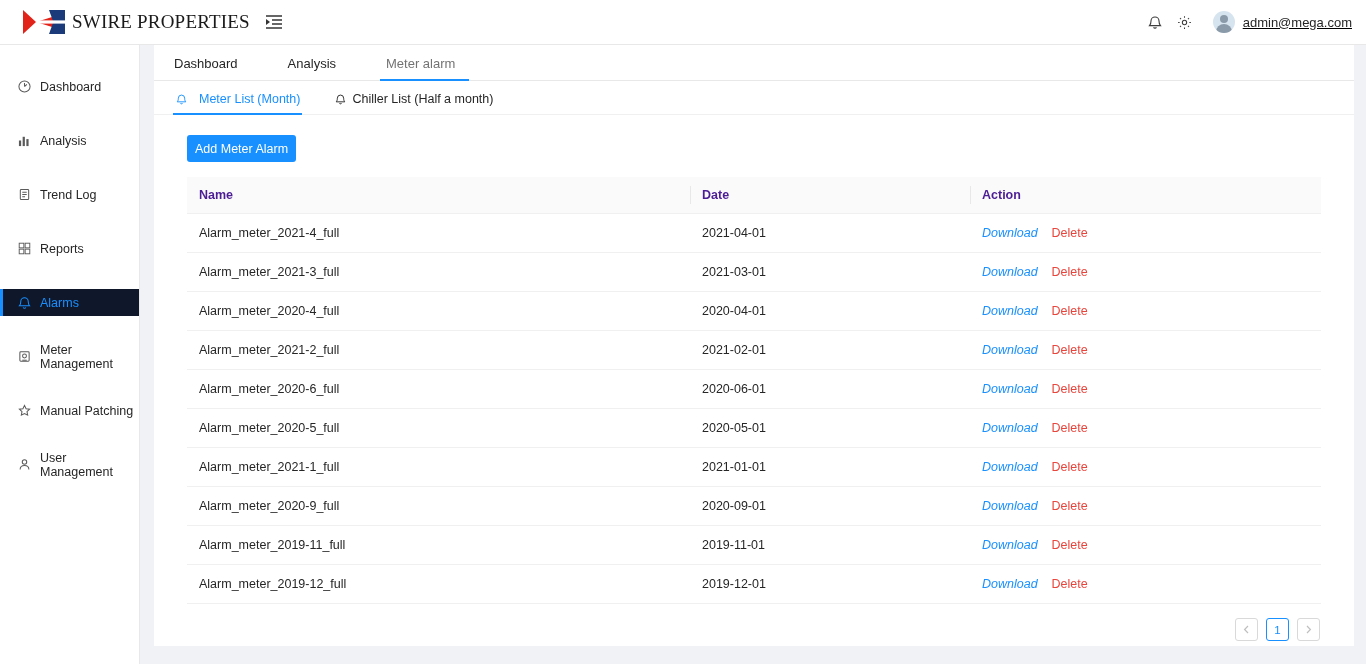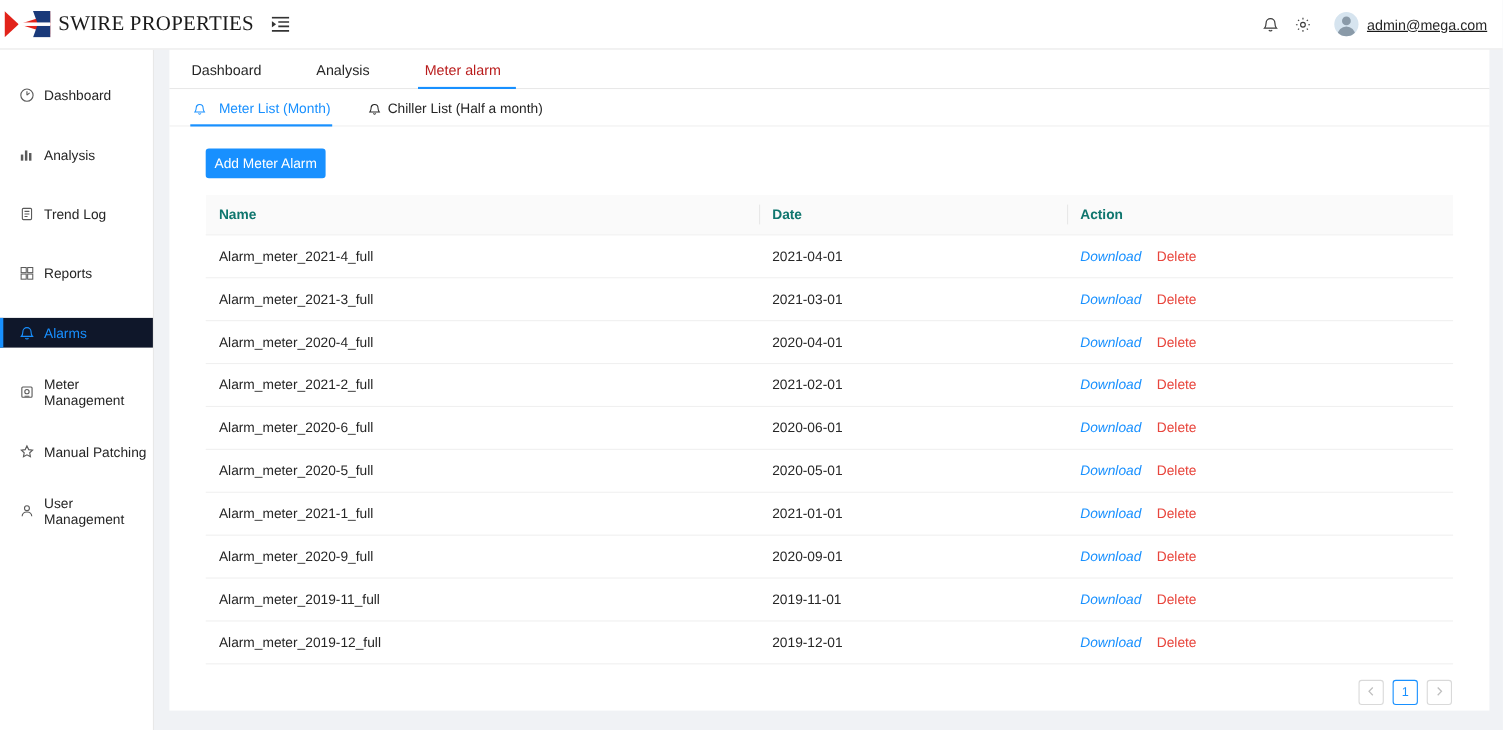--- a/index.html
+++ b/index.html
@@ -12,20 +12,21 @@
   }
 
   
   .topbar {
     position: absolute; top: 0; left: 0;
     width: 1366px; height: 45px;
     background: #ffffff;
     border-bottom: 1px solid #e8e8e8;
     display: flex; align-items: center;
     z-index: 20;
+    padding-left: 19px;
   }
   .brand { display: flex; align-items: center; padding-left: 4px; }
   .brand-flag {
     width: 42px; height: 24px;
     position: relative; overflow: hidden;
     margin-right: 7px; flex: none;
   }
   .brand-text {
     font-family: "Liberation Serif", serif;
     font-size: 19px; letter-spacing: 0.2px;
@@ -110,21 +111,21 @@
     padding-left: 6px;
     border-bottom: 1px solid #e8e8e8;
   }
   .mtab {
     font-size: 13px; color: #262626;
     padding: 0 14px 9px 14px;
     cursor: pointer; position: relative;
     margin-right: 22px;
     white-space: nowrap;
   }
-  .mtab.active { color: #b91c1c; margin-top: 40px; }
+  .mtab.active { color: #737373; margin-top: 40px; }
   .mtab.active::after {
     content: ""; position: absolute;
     left: 8px; right: 0px; bottom: -1px; height: 2px;
     background: #1890ff;
   }
 
   
   .card {
     background: #ffffff;
     height: 565px;
@@ -162,21 +163,21 @@
     font-size: 12.5px; font-family: "Liberation Sans", sans-serif;
     height: 27px; padding: 0 8px;
     cursor: pointer; white-space: nowrap;
   }
 
   
   .tbl-wrap { padding: 15px 33px 0 33px; }
   table { width: 100%; border-collapse: collapse; table-layout: fixed; }
   thead th {
     background: #fafafa;
-    font-size: 12.5px; font-weight: bold; color: #0f766e;
+    font-size: 12.5px; font-weight: bold; color: #4c1d95;
     text-align: left; padding: 11px 0 11px 12px;
     border-bottom: 1px solid #f0f0f0;
     position: relative;
   }
   thead th.c-date::before, thead th.c-act::before {
     content: ""; position: absolute; left: 0; top: 25%;
     width: 1px; height: 50%; background: #e8e8e8;
   }
   .c-name { width: 503px; }
   .c-date { width: 280px; }

